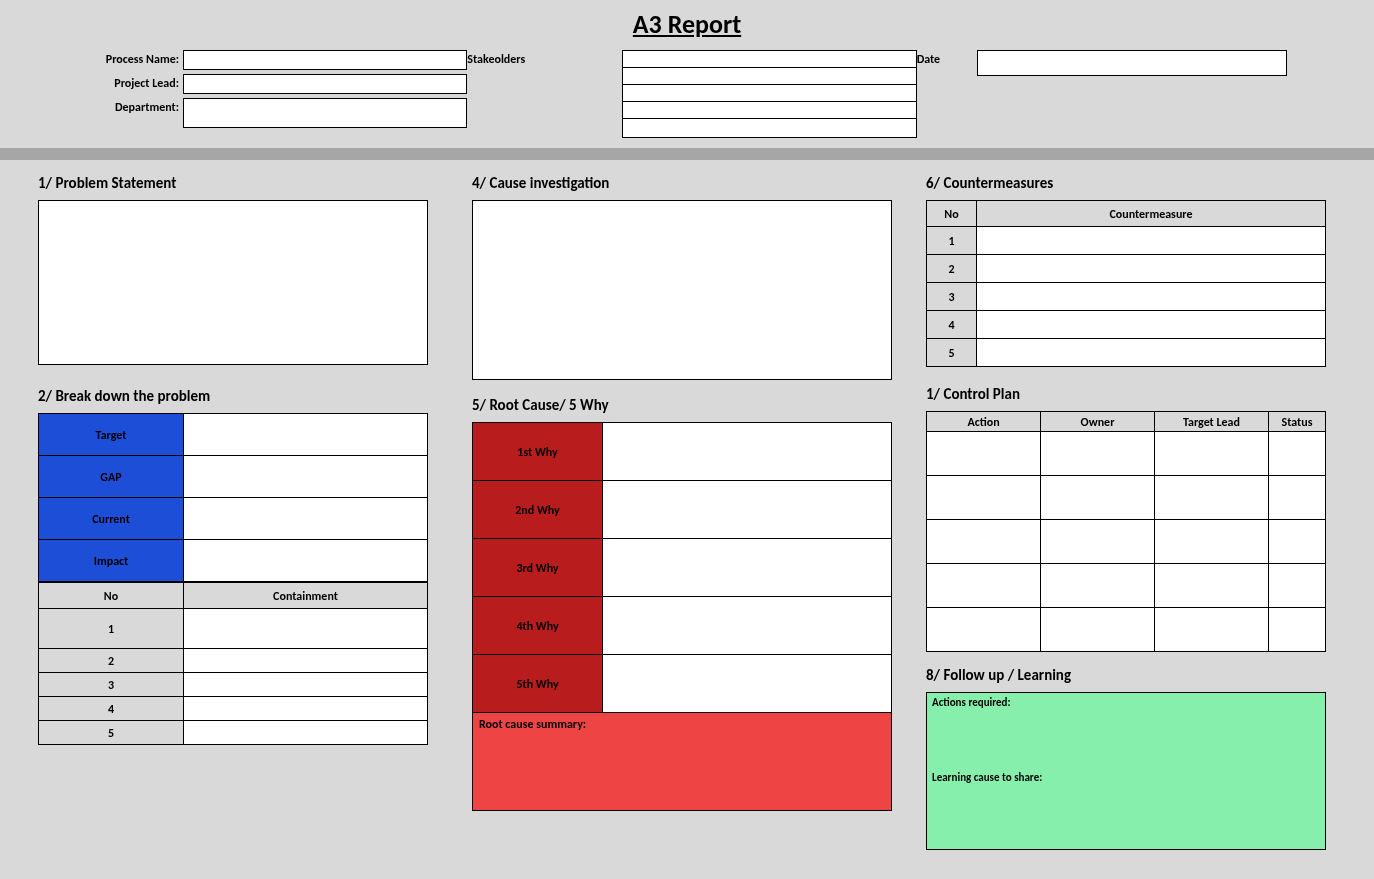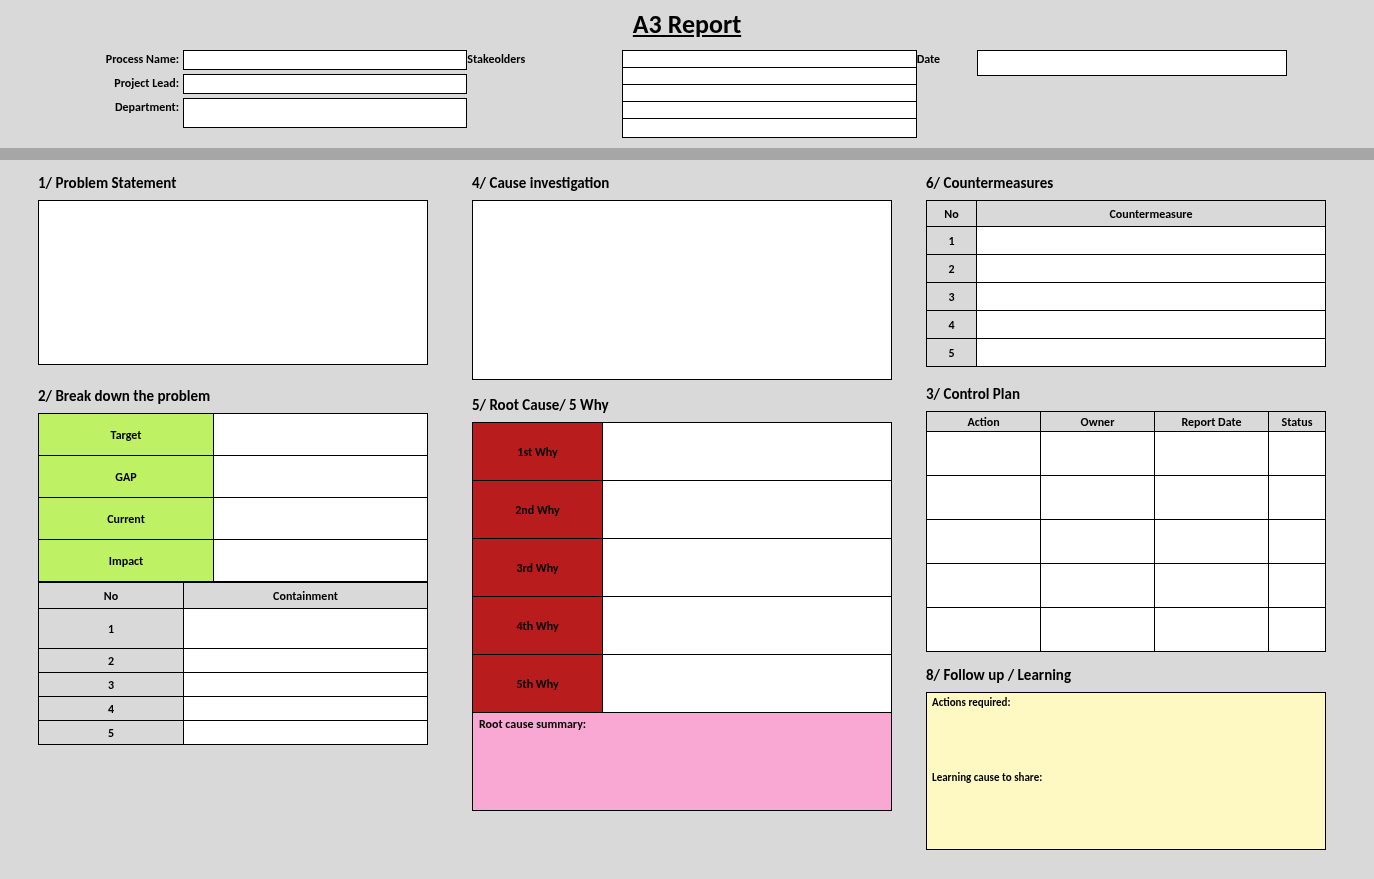--- a/index.html
+++ b/index.html
@@ -45,52 +45,52 @@
   .c1 { width: 430px; padding-right: 40px; }
   .c2 { width: 450px; padding-right: 30px; }
   .c3 { width: 400px; }
 
   .sect-h { font-size: 15px; font-weight: bold; margin: 8px 0 8px 0; }
   .box { background:#fff; border:1px solid #000; }
   .ps-box { height: 165px; }
 
   .tbd { width:100%; border-collapse: collapse; }
   .tbd td, .tbd th { border:1px solid #000; font-size:12px; text-align:center; }
-  .bd-label { background:#bef264; width: 175px; height: 42px; font-weight:bold;}
+  .bd-label { background:#1d4ed8; width: 145px; height: 42px; font-weight:bold;}
   .bd-val { background:#fff; }
 
   .ca-head th { background:#d9d9d9; height:26px; font-weight:bold;}
   .ca-no { width:145px; }
   .ca-row td:first-child { background:#d9d9d9; font-weight:bold;}
   .ca-row1 td { height:40px; }
   .ca-rown td { height:24px; }
   .ca-row td:last-child { background:#fff; }
 
   .cause-box { height: 180px; }
 
   .why-tbl td { height:58px; }
   .why-label { background:#b91c1c; width:130px; font-weight:bold;}
   .why-val { background:#fff; }
-  .root-sum { border:1px solid #000; border-top:none; background:#f9a8d4; }
+  .root-sum { border:1px solid #000; border-top:none; background:#ef4444; }
   .root-sum-hdr { font-size:12px; font-weight:bold; padding:4px 6px; }
   .root-sum-body { height: 75px; }
 
   .cm-head th { background:#d9d9d9; height:26px; font-weight:bold;}
   .cm-no { width:50px;}
   .cm-row td:first-child { background:#d9d9d9; font-weight:bold; height:28px;}
   .cm-row td:last-child { background:#fff;}
 
   .cp-head th { background:#d9d9d9; height:20px; font-weight:bold; font-size:12px;margin-top:20px;}
   .cp-row td { background:#fff; height:44px;}
   .cp-action { width:100px;}
   .cp-owner { width:100px;}
   .cp-date { width:100px;}
   .cp-status { width:50px;}
 
-  .fu-box { border:1px solid #000; background:#fef9c3; padding:0;}
+  .fu-box { border:1px solid #000; background:#86efac; padding:0;}
   .fu-lbl { font-size:11px; font-weight:bold; padding:3px 5px;}
   .fu-area { height:56px;}
   .fu-area2 { height:62px;}
 
   .c3 .sect-h.first { margin-top:8px;}
 </style>
 </head>
 <body>
 
 <div class="title">A3 Report</div>
@@ -250,27 +250,27 @@
             <td>4</td>
             <td></td>
           </tr>
       <tr class="cm-row">
             <td>5</td>
             <td></td>
           </tr>
     </tbody>
       </table>
 
-    <div class="sect-h" style="margin-top:18px;">3/ Control Plan</div>
+    <div class="sect-h" style="margin-top:18px;">1/ Control Plan</div>
     <table class="tbd">
       <tbody>
           <tr class="cp-head">
         <th class="cp-action">Action</th>
         <th class="cp-owner">Owner</th>
-        <th class="cp-date">Report Date</th>
+        <th class="cp-date">Target Lead</th>
         <th class="cp-status">Status</th>
       </tr>
       <tr class="cp-row">
             <td></td>
             <td></td>
             <td></td>
             <td></td>
           </tr>
       <tr class="cp-row">
             <td></td>

